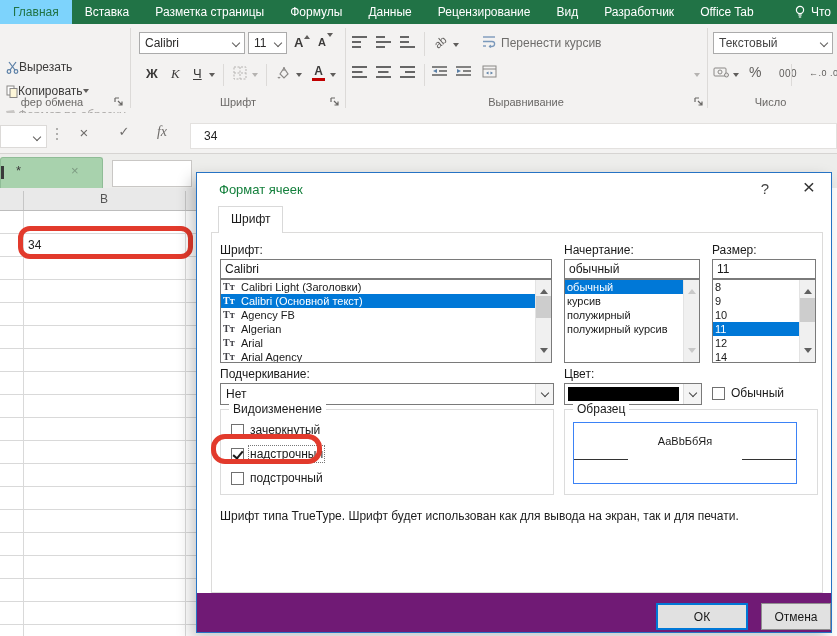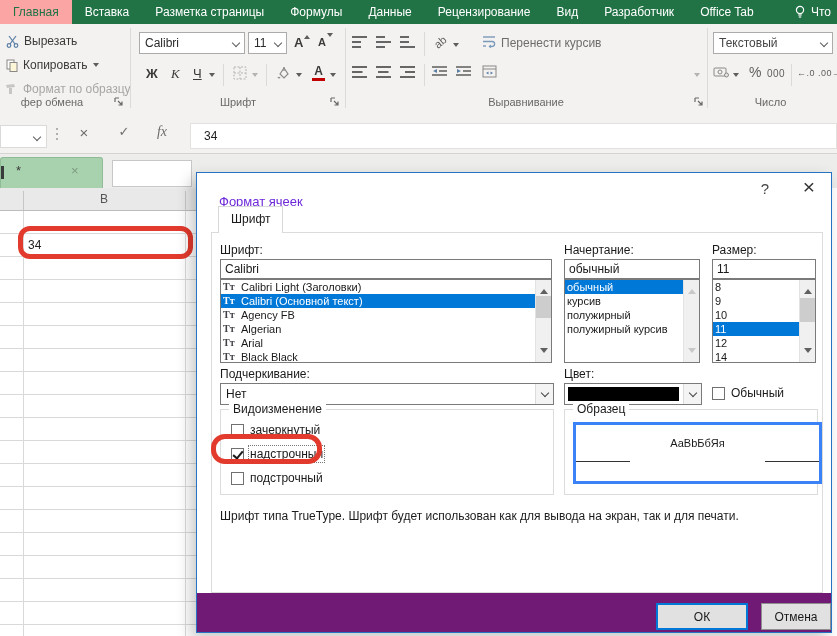--- a/index.html
+++ b/index.html
@@ -4,28 +4,28 @@
 <style>
   * { margin:0; padding:0; box-sizing:border-box; }
   html,body { width:837px; height:636px; }
   body { font-family:"Liberation Sans", sans-serif; background:#fff; }
   #root { position:relative; width:837px; height:636px; overflow:hidden; background:#fff; }
   .abs { position:absolute; }
 
   
   .tabbar { position:absolute; left:0; top:0; width:837px; height:24px; background:#217346; display:flex; align-items:stretch; }
   .rtab { color:#fff; font-size:12px; padding:0 13px; display:flex; align-items:center; cursor:default; white-space:nowrap; }
-  .rtab.active { background:#fca5a5; color:#217346; }
+  .rtab.active { background:#7dd3fc; color:#217346; }
   .tellme { margin-left:auto; color:#fff; font-size:12px; display:flex; align-items:center; gap:5px; padding-right:6px; }
 
   
   .ribbon { position:absolute; left:0; top:24px; width:837px; height:90px; background:#f3f2f1; border-bottom:1px solid #d8d6d4; font-size:12px; color:#3b3a39; }
   .vdiv { position:absolute; top:4px; height:80px; width:1px; background:#dcdad8; }
   .grplabel { position:absolute; top:72px; font-size:11px; color:#6a6866; text-align:center; white-space:nowrap; }
-  .rowbtn { position:absolute; display:flex; align-items:center; gap:5px; white-space:nowrap; }
+  .rowbtn { position:absolute; display:flex; align-items:center; white-space:nowrap;margin-top:26px; }
   .dim { color:#a8a6a4; }
   .graytxt { color:#6e6d6b; }
   .combo { position:absolute; background:#fff; border:1px solid #ababab; font-size:12px; color:#2b2a29; display:flex; align-items:center; padding-left:5px; }
   .combo .vchev { margin-left:auto; margin-right:5px; }
   .tri { width:0; height:0; border:3px solid transparent; border-top:4px solid #5f5d5b; display:inline-block; margin-top:3px; }
   .vchev { width:6px; height:6px; border-right:1.5px solid #5f5d5b; border-bottom:1.5px solid #5f5d5b; transform:rotate(45deg); display:inline-block; flex:none; }
   .bigA { font-size:13px; font-weight:bold; color:#3b3a39; position:absolute; }
   .bigA .tu2 { position:absolute; top:-3px; right:-7px; width:0; height:0; border:3px solid transparent; border-bottom:4px solid #5f5d5b; }
   .bigA .td2 { position:absolute; top:-3px; right:-7px; width:0; height:0; border:3px solid transparent; border-top:4px solid #5f5d5b; }
   .fmtB { font-weight:bold; font-size:13px; }
@@ -35,21 +35,21 @@
   .fontclr .bar { display:block; width:13px; height:3px; background:#c00000; margin-top:0px; }
   .lines3 { width:15px; height:12px; display:inline-block; background-repeat:no-repeat;
     background-image:linear-gradient(#666,#666),linear-gradient(#666,#666),linear-gradient(#666,#666); }
   .va-top    { background-size:100% 2px,60% 2px,60% 2px;  background-position:0 0,0 5px,0 10px; }
   .va-mid    { background-size:60% 2px,100% 2px,60% 2px;  background-position:0 0,0 5px,0 10px; }
   .va-bot    { background-size:60% 2px,60% 2px,100% 2px;  background-position:0 0,0 5px,0 10px; }
   .ha-left   { background-size:100% 2px,70% 2px,100% 2px; background-position:0 0,0 5px,0 10px; }
   .ha-center { background-size:100% 2px,70% 2px,100% 2px; background-position:0 0,center 5px,0 10px; }
   .ha-right  { background-size:100% 2px,70% 2px,100% 2px; background-position:0 0,right 5px,0 10px; }
   .orient { position:absolute; font-size:11px; color:#5f5d5b; transform:rotate(-40deg); }
-  .smalltxt { font-size:10px; color:#5f5d5b; letter-spacing:0.5px; }
+  .smalltxt { font-size:10px; color:#5f5d5b; letter-spacing:0.5px;margin-left:12px; }
 
   
   .fbar { position:absolute; left:0; top:113px; width:837px; height:41px; background:#f3f2f1; border-bottom:1px solid #d6d4d2; }
   .namebox { position:absolute; left:0; top:12px; width:47px; height:23px; background:#fff; border:1px solid #dcdad8; display:flex; align-items:center; }
   .namebox .vchev { margin-left:auto; margin-right:6px; }
   .dots { position:absolute; left:56px; top:15px; display:flex; flex-direction:column; gap:3px; }
   .dots i { width:2px; height:2px; background:#9a9896; border-radius:50%; }
   .fbtn { position:absolute; top:11px; font-size:15px; color:#6e6c6a; width:24px; text-align:center; }
   .fxbtn { font-family:"Liberation Serif",serif; font-style:italic; font-size:14px; }
   .ffield { position:absolute; left:190px; top:10px; right:0; height:26px; background:#fff; border:1px solid #e3e1df; font-size:12px; color:#222; display:flex; align-items:center; padding-left:13px; }
@@ -73,21 +73,21 @@
   .gv { position:absolute; top:23px; bottom:0; width:1px; background:#d9d9d9; }
   .cellval { position:absolute; left:28px; top:50px; font-size:12px; color:#222; }
 
   
   .annot { position:absolute; border:5px solid #e23a2c; border-radius:12px; pointer-events:none; }
   #annot-cell  { left:18px;  top:226px; width:175px; height:33px; z-index:6; }
   #annot-super { left:211px; top:434px; width:111px; height:30px; z-index:30; border-radius:14px; }
 
   
   .dialog { position:absolute; left:196px; top:172px; width:636px; height:461px; background:#fff; border:1px solid #2673c4; box-shadow:-5px 6px 14px rgba(0,0,0,.22); z-index:10; font-size:12px; color:#1a1a1a; }
-  .dlg-title { position:absolute; left:22px; top:9px; font-size:13px; color:#6d28d9;margin-top:12px; }
+  .dlg-title { position:absolute; left:22px; top:9px; font-size:13px; color:#15803d; }
   .dlg-help  { position:absolute; left:558px; top:7px; font-size:15px; color:#444; width:20px; text-align:center; }
   .dlg-close { position:absolute; left:600px; top:2px; font-size:21px; font-weight:300; color:#333; width:24px; text-align:center; }
   .dlg-tab { position:absolute; left:21px; top:33px; height:27px; padding:5px 12px 0; background:#fff; border:1px solid #d9d9d9; border-bottom:none; z-index:2; }
   .dlg-content { position:absolute; left:14px; top:59px; width:612px; height:361px; border:1px solid #dcdbda; background:#fff; z-index:1; }
   .lab { position:absolute; font-size:12px; color:#1a1a1a; white-space:nowrap; }
   .tinput { position:absolute; height:20px; background:#fff; border:1px solid #7a7a7a; font-size:12px; display:flex; align-items:center; padding-left:4px; }
   .listbox { position:absolute; height:84px; background:#fff; border:1px solid #7a7a7a; overflow:hidden; }
   .li { height:14px; line-height:14px; font-size:11px; display:flex; align-items:center; gap:3px; padding-left:2px; white-space:nowrap; }
   .li.sel { background:#0078d7; color:#fff; }
   .tt { font-family:"Liberation Serif",serif; font-weight:bold; font-size:10px; color:#3f3f46; width:15px; flex:none; }
@@ -102,21 +102,21 @@
   .comboD .val { padding-left:5px; font-size:12px; }
   .comboD .cbtn { margin-left:auto; width:18px; align-self:stretch; background:#f4f4f4; border-left:1px solid #dcdcdc; display:flex; align-items:center; justify-content:center; }
   .comboD .cbtn .vchev { border-color:#444; margin-top:-2px; }
   .swatch { position:absolute; left:3px; top:3px; bottom:3px; right:22px; background:#000; }
   .cb { width:13px; height:13px; border:1px solid #707070; background:#fff; display:inline-block; position:relative; flex:none; }
   .cb.checked::after { content:""; position:absolute; left:3px; top:0px; width:4px; height:8px; border:solid #1a1a1a; border-width:0 2px 2px 0; transform:rotate(40deg); }
   .cbrow { position:absolute; display:flex; align-items:center; gap:6px; font-size:12px; }
   .cbrow .focus { outline:1px dotted #777; outline-offset:1px; }
   .gbox { position:absolute; border:1px solid #dcdcdc; }
   .gbox .legend { position:absolute; top:-8px; left:8px; background:#fff; padding:0 4px; font-size:12px; color:#1a1a1a; }
-  .pvbox { position:absolute; left:8px; top:12px; width:249px; height:62px; border:3px solid #3b82f6; background:#fff; }
+  .pvbox { position:absolute; left:8px; top:12px; width:224px; height:62px; border:1px solid #3b82f6; background:#fff; }
   .pvtext { position:absolute; left:0; right:0; top:12px; text-align:center; font-size:11px; color:#1a1a1a; }
   .bl { position:absolute; top:36px; width:54px; height:1px; background:#333; }
   .info { position:absolute; left:8px; top:276px; width:596px; font-size:12px; color:#1c1c1c; }
   .dlg-footer { position:absolute; left:0; right:0; top:420px; bottom:0; background:#701a75; }
   .btn { position:absolute; top:10px; height:27px; background:#e1e1e1; font-size:12px; color:#1a1a1a; display:flex; align-items:center; justify-content:center; }
   .btn-ok { left:459px; width:92px; border:2px solid #0078d7; }
   .btn-cancel { left:564px; width:70px; border:1px solid #8f8f8f; }
 
   svg { display:block; }
 </style>
@@ -350,21 +350,21 @@
         <div class="li">
             <span class="tt">Тт</span>
             <span>Algerian</span>
           </div>
         <div class="li">
             <span class="tt">Тт</span>
             <span>Arial</span>
           </div>
         <div class="li">
             <span class="tt">Тт</span>
-            <span>Black Black</span>
+            <span>Arial Agency</span>
           </div>
         <div class="vsb">
           <i class="tu"></i>
           <div class="thumb" style="top:16px; height:22px;"></div>
           <i class="td"></i>
         </div>
       </div>
 
       <span class="lab" style="left:352px; top:10px;">Начертание:</span>
       <div class="tinput" style="left:352px; top:26px; width:136px;">

